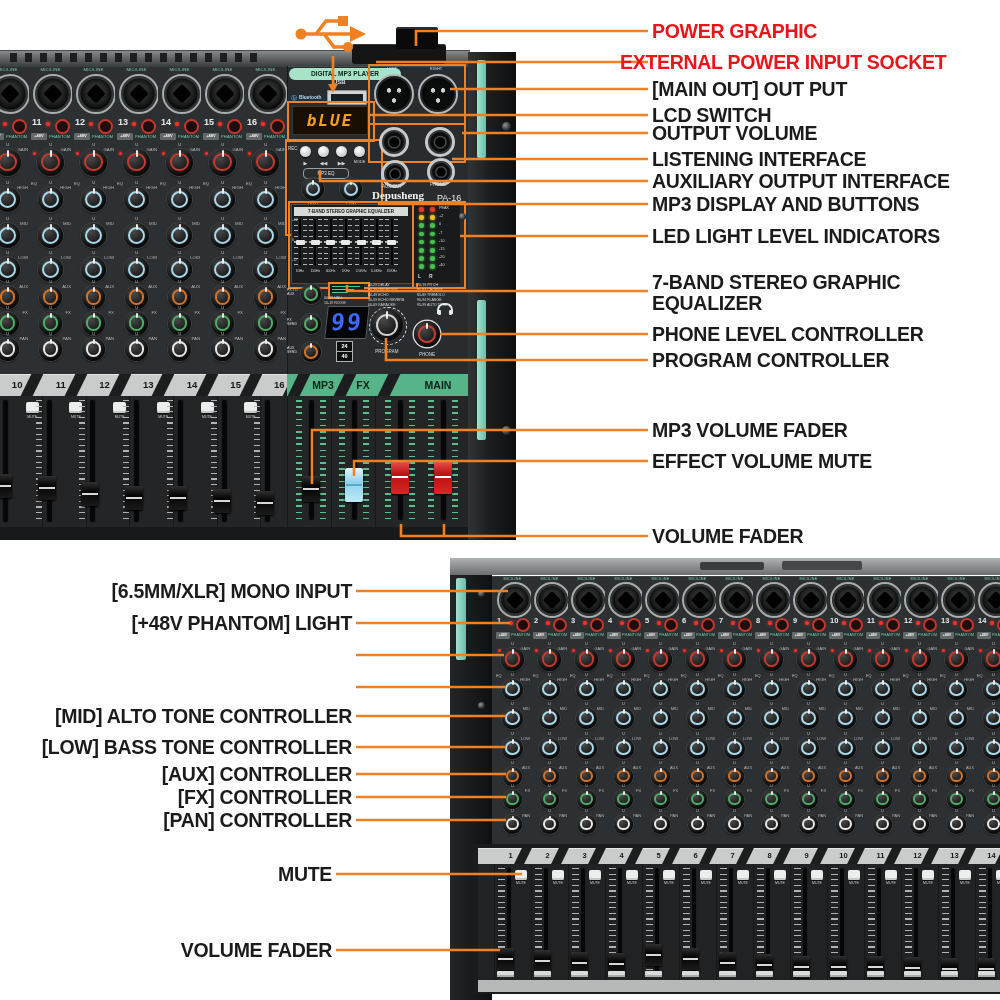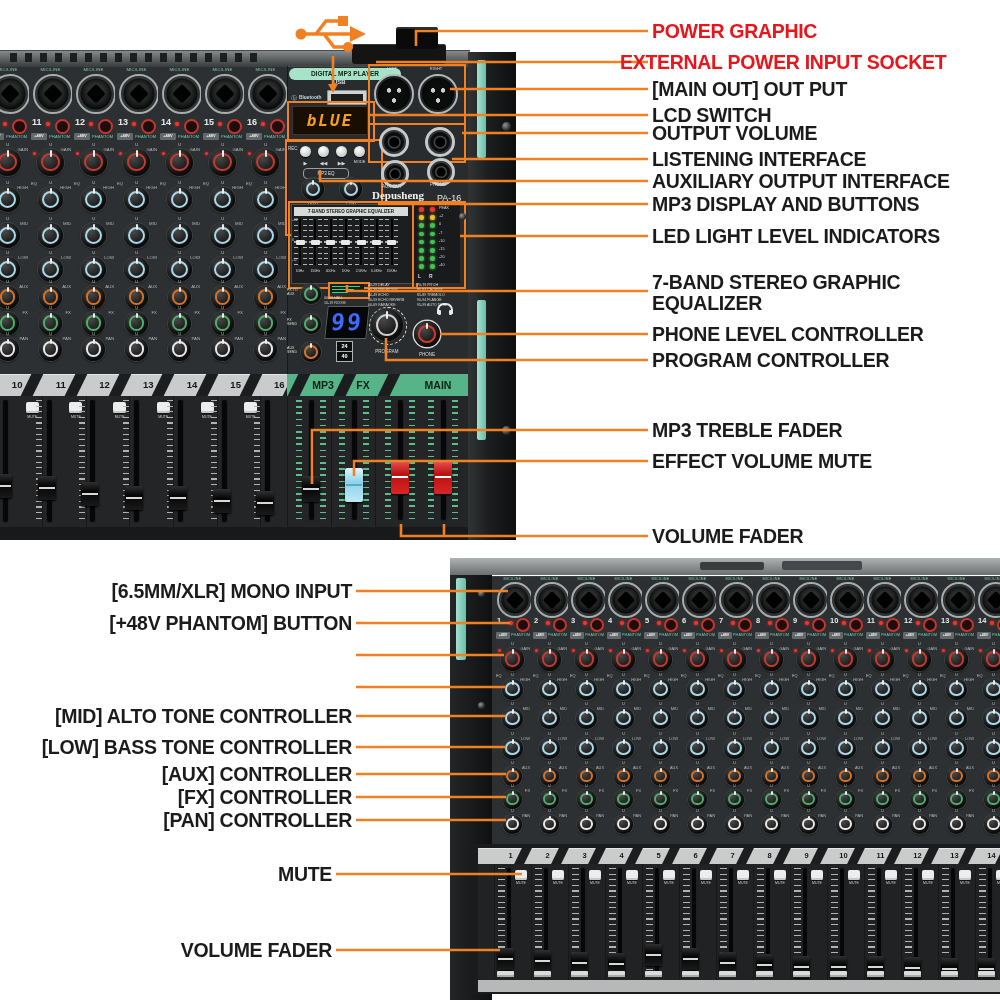--- a/index.html
+++ b/index.html
@@ -1213,26 +1213,26 @@
   <div class="lab" style="left:652px;top:78px;">[MAIN OUT] OUT PUT</div>
   <div class="lab" style="left:652px;top:104px;">LCD SWITCH</div>
   <div class="lab" style="left:652px;top:122px;">OUTPUT VOLUME</div>
   <div class="lab" style="left:652px;top:148px;">LISTENING INTERFACE</div>
   <div class="lab" style="left:652px;top:170px;">AUXILIARY OUTPUT INTERFACE</div>
   <div class="lab" style="left:652px;top:193px;">MP3 DISPLAY AND BUTTONS</div>
   <div class="lab" style="left:652px;top:225px;">LED LIGHT LEVEL INDICATORS</div>
   <div class="lab wrap" style="left:652px;top:272px;">7-BAND STEREO GRAPHIC EQUALIZER</div>
   <div class="lab" style="left:652px;top:323px;">PHONE LEVEL CONTROLLER</div>
   <div class="lab" style="left:652px;top:349px;">PROGRAM CONTROLLER</div>
-  <div class="lab" style="left:652px;top:419px;">MP3 TREBLE FADER</div>
+  <div class="lab" style="left:652px;top:419px;">MP3 VOLUME FADER</div>
   <div class="lab" style="left:652px;top:450px;">EFFECT VOLUME MUTE</div>
   <div class="lab" style="left:652px;top:525px;">VOLUME FADER</div>
 
   <div class="lab l" style="left:0;top:580px;width:352px;">[6.5MM/XLR] MONO INPUT</div>
-  <div class="lab l" style="left:0;top:612px;width:352px;">[+48V PHANTOM] BUTTON</div>
+  <div class="lab l" style="left:0;top:612px;width:352px;">[+48V PHANTOM] LIGHT</div>
   <div class="lab l" style="left:0;top:705px;width:352px;">[MID] ALTO TONE CONTROLLER</div>
   <div class="lab l" style="left:0;top:736px;width:352px;">[LOW] BASS TONE CONTROLLER</div>
   <div class="lab l" style="left:0;top:786px;width:352px;">[FX] CONTROLLER</div>
   <div class="lab l" style="left:0;top:763px;width:352px;">[AUX] CONTROLLER</div>
   <div class="lab l" style="left:0;top:809px;width:352px;">[PAN] CONTROLLER</div>
   <div class="lab l" style="left:0;top:863px;width:332px;">MUTE</div>
   <div class="lab l" style="left:0;top:939px;width:332px;">VOLUME FADER</div>
 </div>
 
 </body></html>

